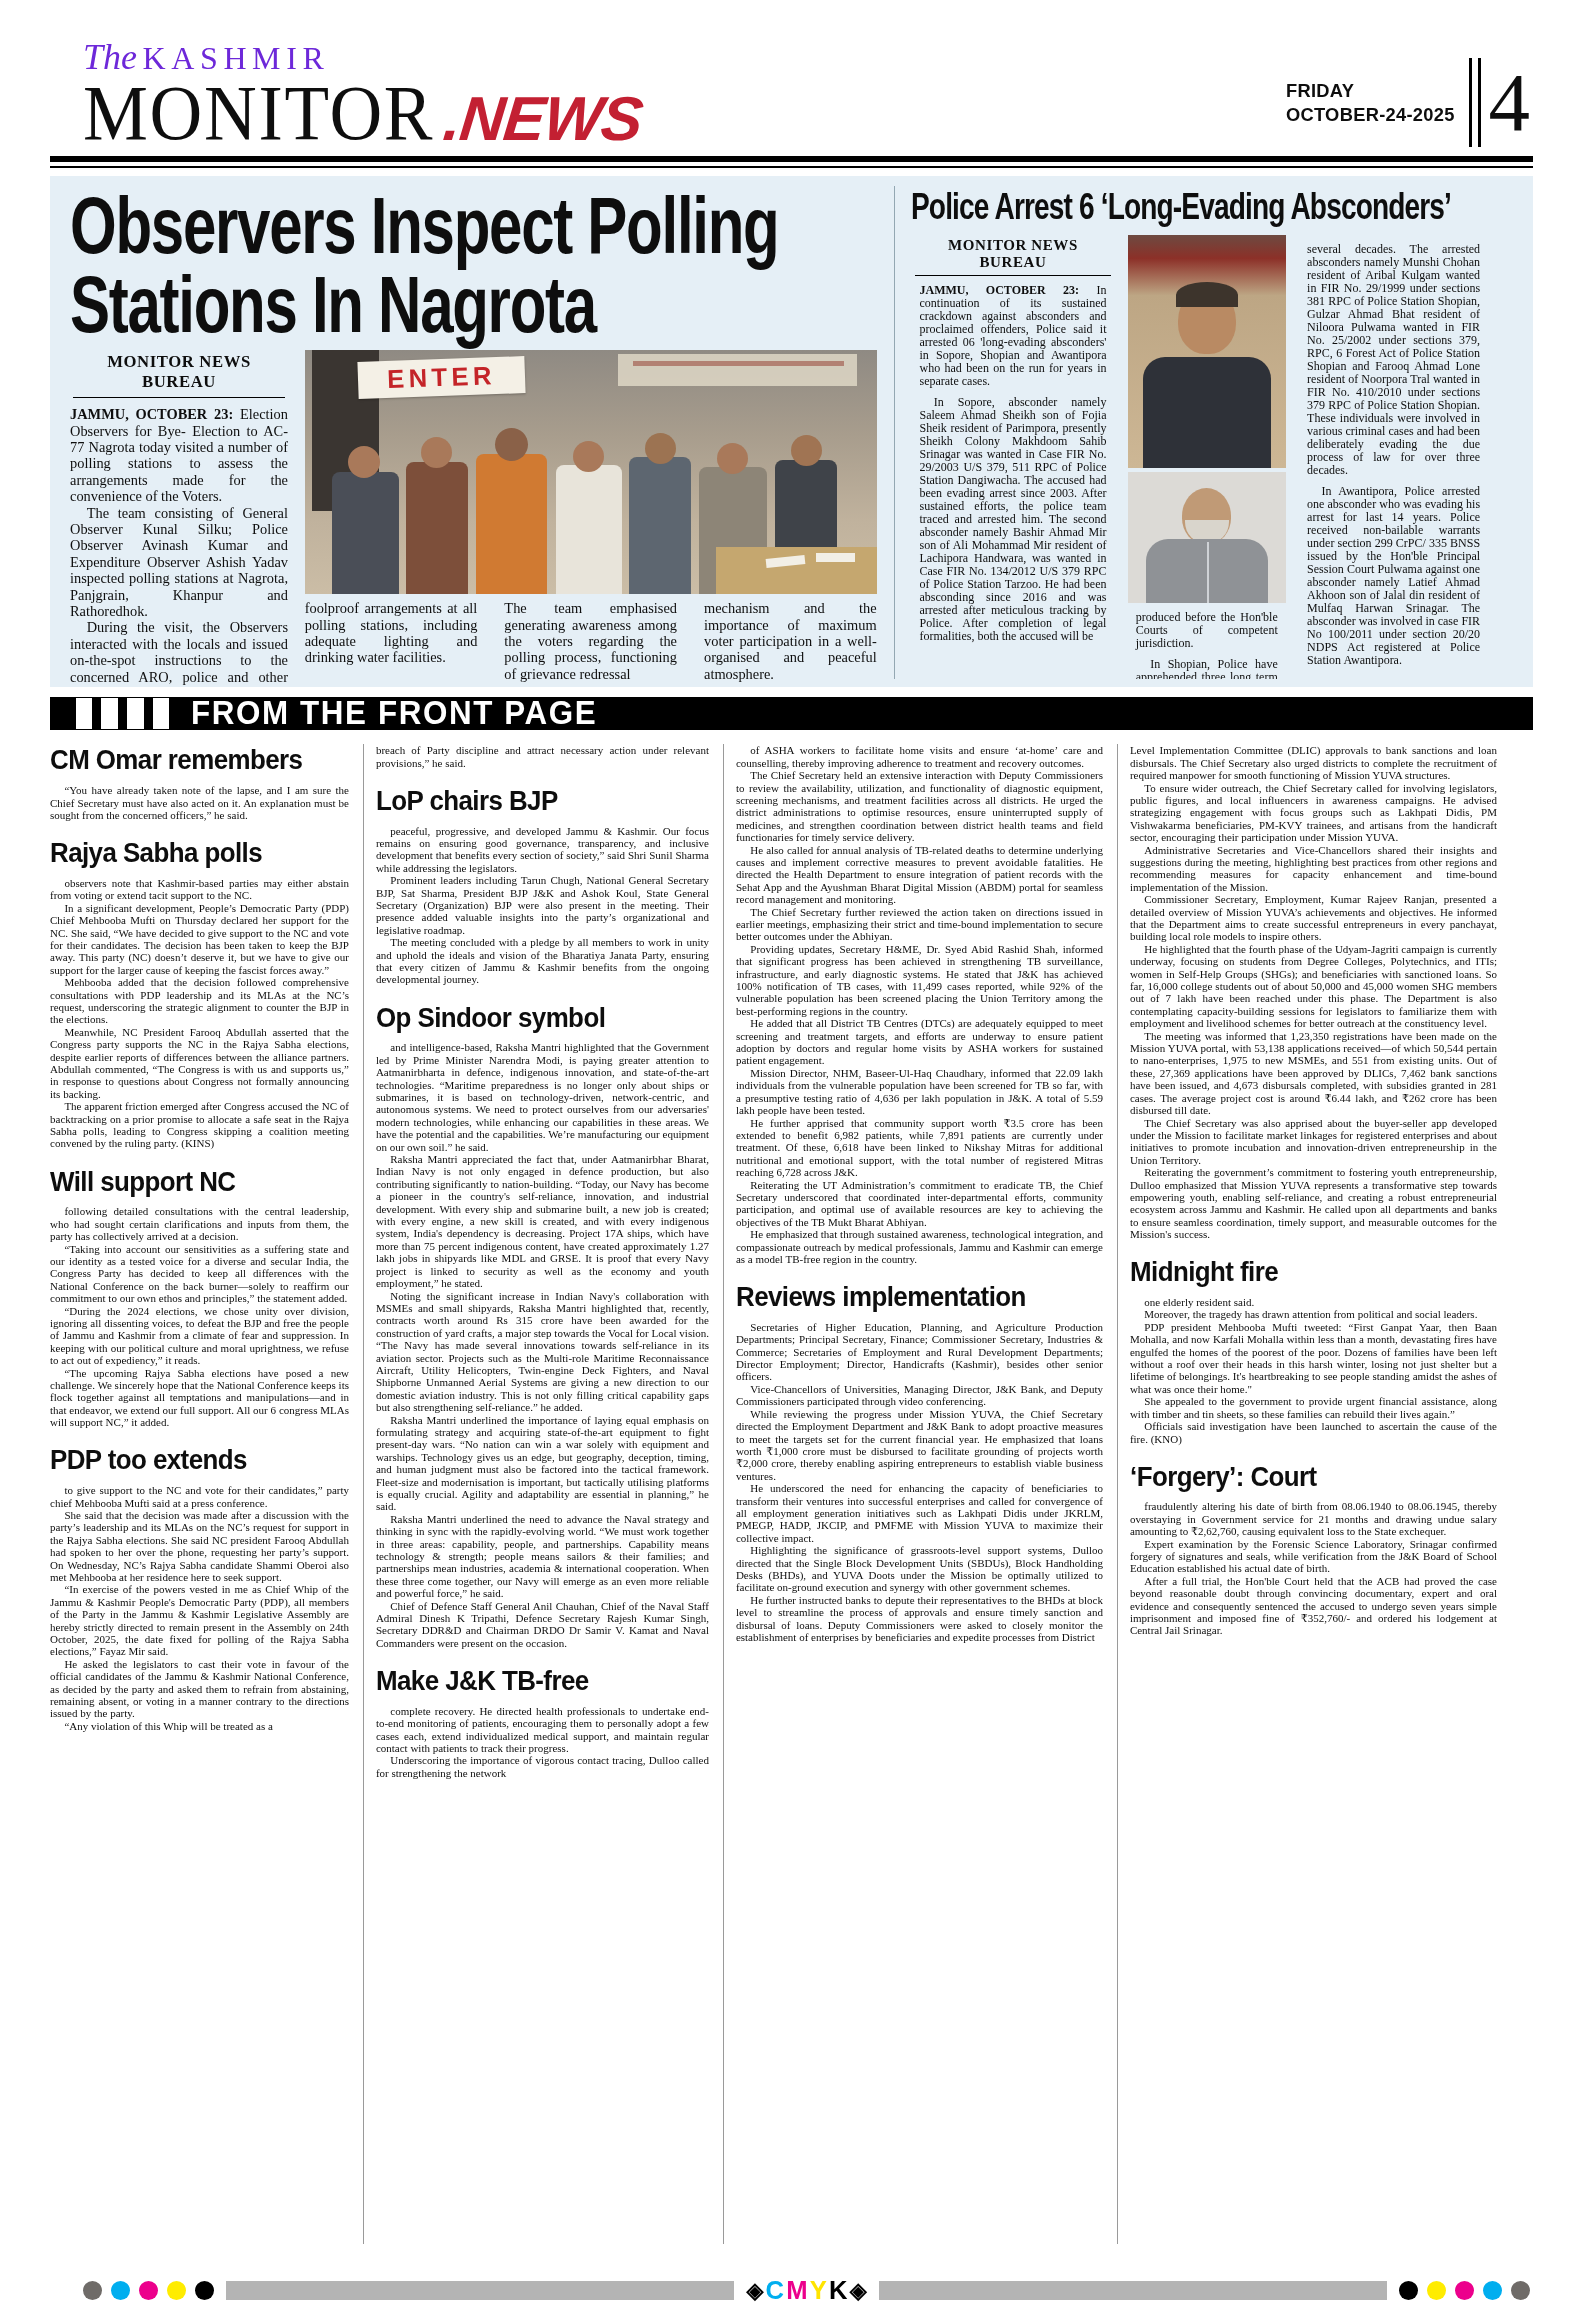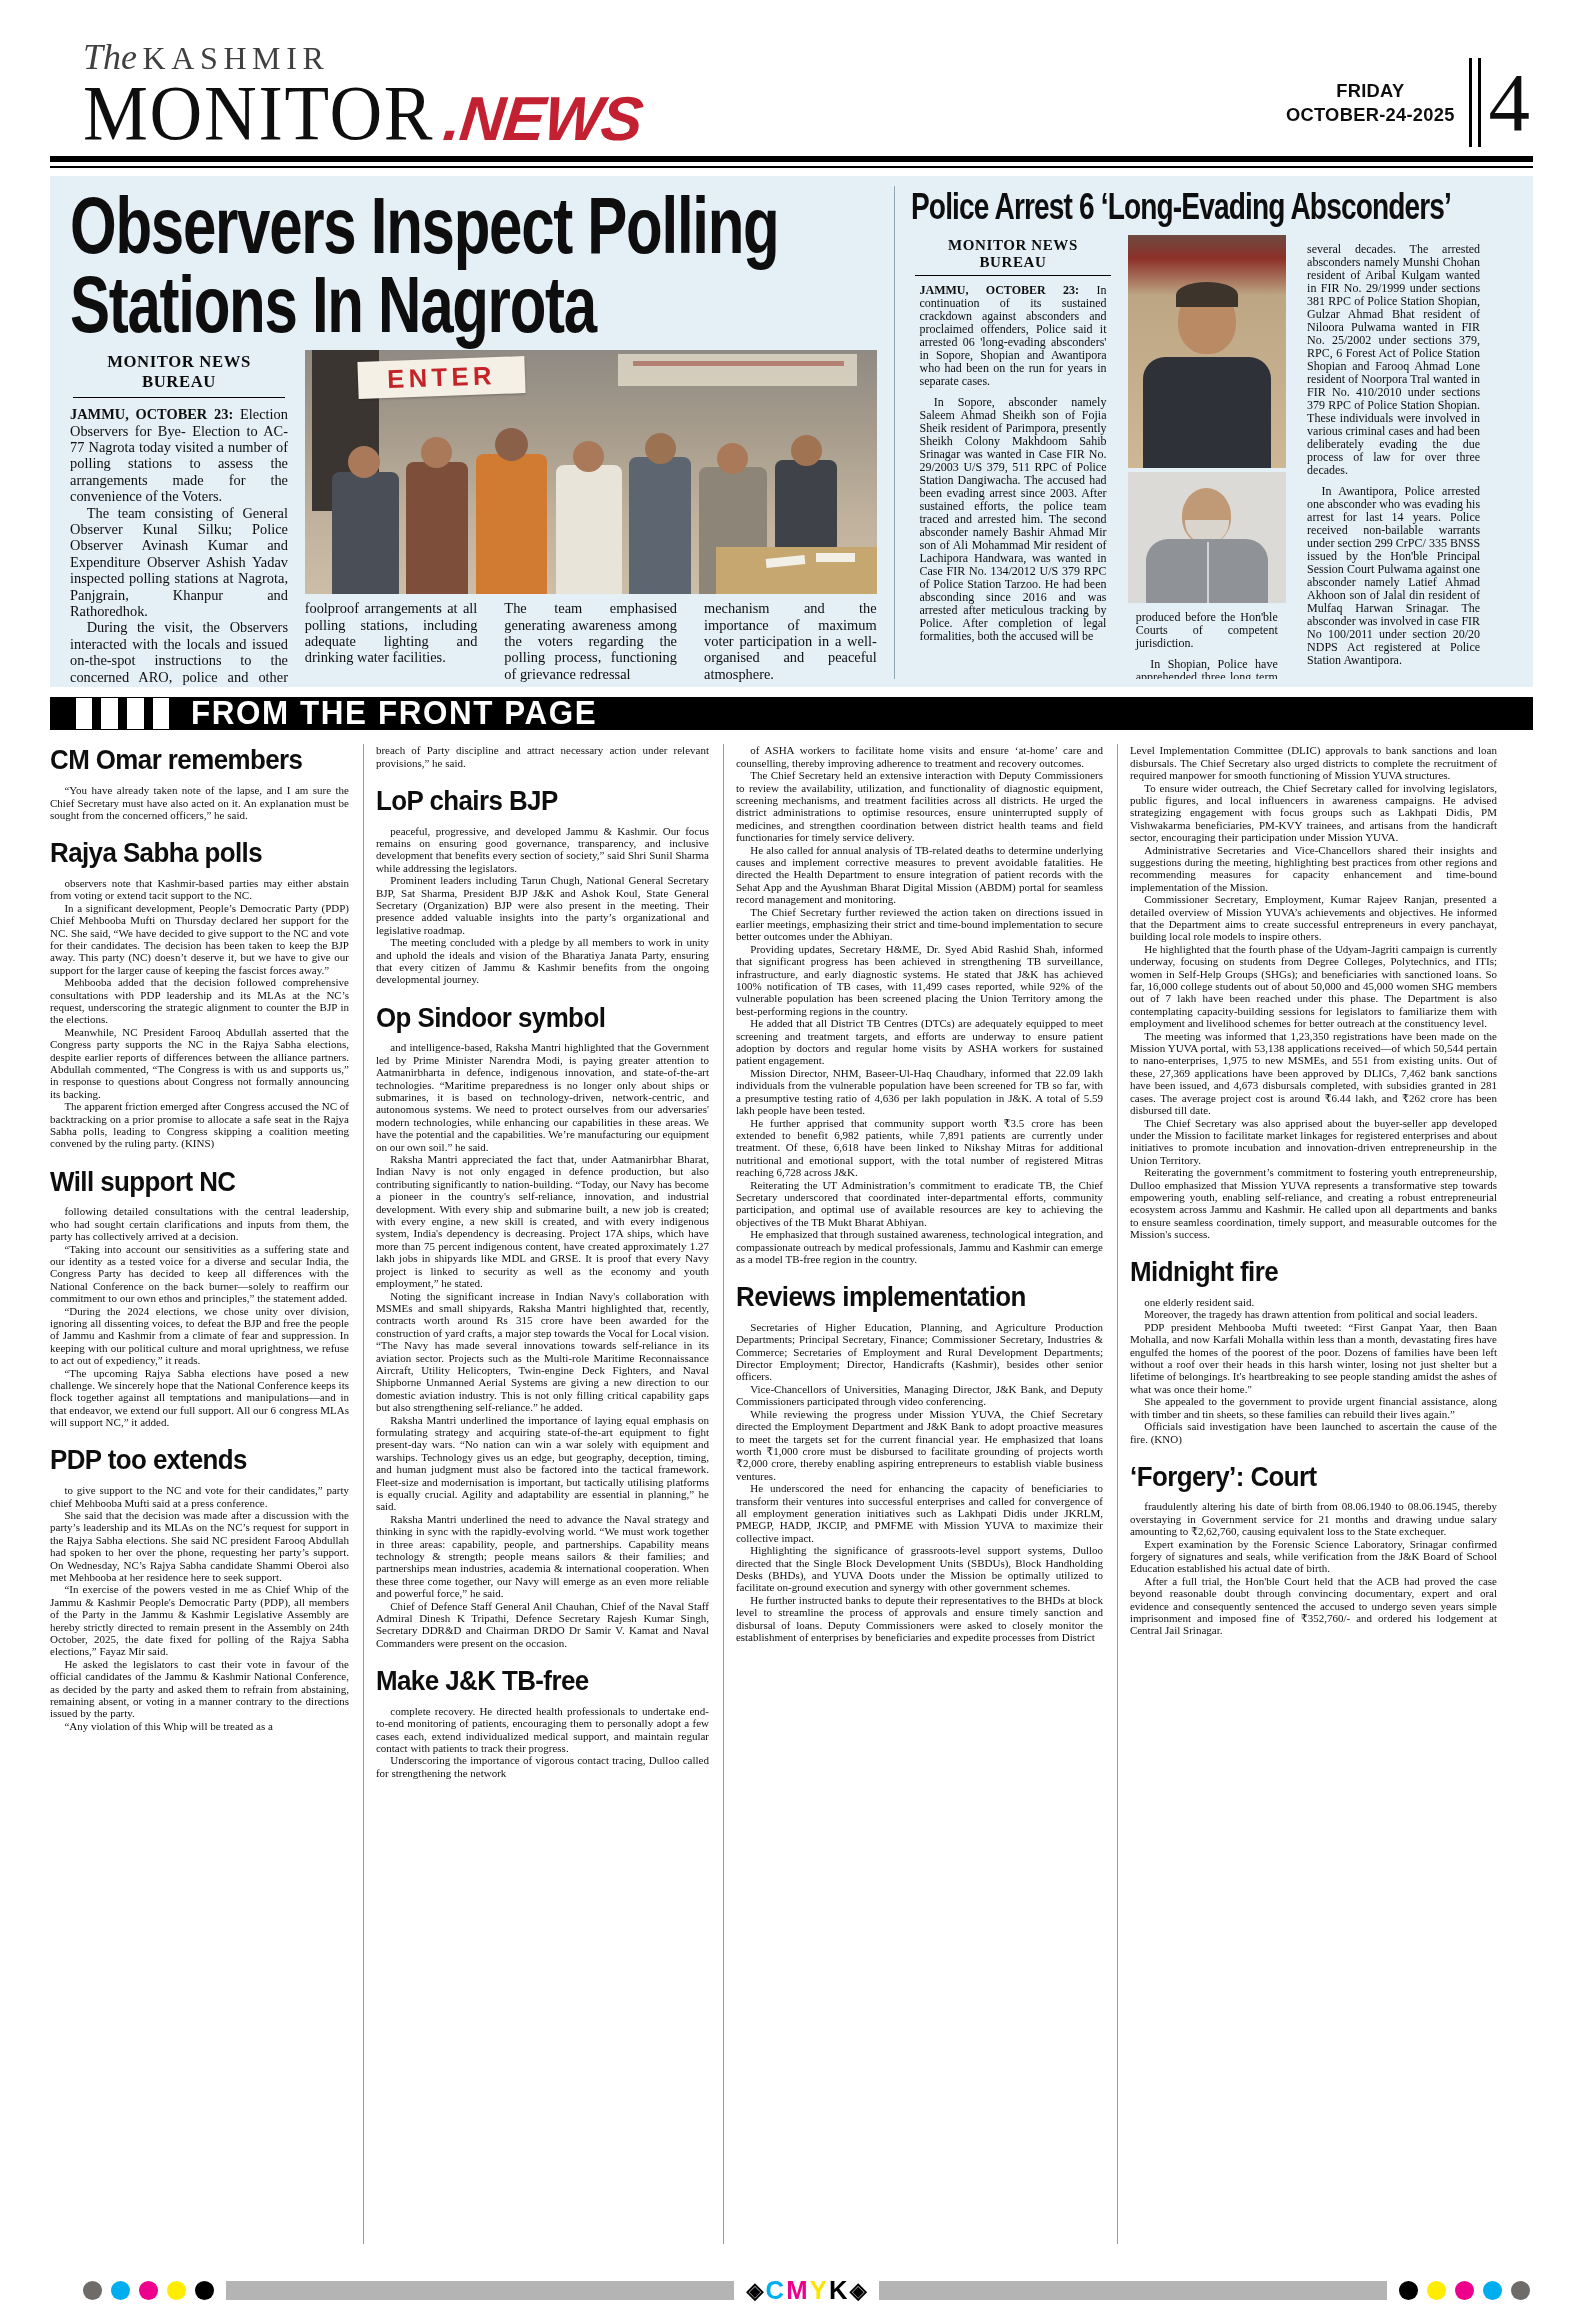--- a/index.html
+++ b/index.html
@@ -1,27 +1,27 @@
 <!DOCTYPE html>
 <html lang="en" style="font-size:9px"><head>
 <meta charset="utf-8">
 <style>
   html,body{margin:0;padding:0;background:#fff;}
   .page{position:relative;width:1583px;height:2319px;background:#fff;overflow:hidden;
         font-family:"Liberation Serif","DejaVu Serif",serif;color:#0e0e0e;}
   
   .masthead{display:flex;justify-content:space-between;align-items:flex-end;padding:36px 53px 5.6px 83px;}
-  .logo-top{font-size:32px;letter-spacing:5.6px;color:#404040;}
+  .logo-top{font-size:32px;letter-spacing:5.6px;color:#6d28d9;}
   .logo-top .the{font-style:italic;font-size:36px;letter-spacing:0;margin-right:5.6px;}
   .logo-main{line-height:.95;margin-top:3.3px;white-space:nowrap;}
   .monitor{font-size:73px;letter-spacing:1.7px;display:inline-block;transform:scaleY(1.08);transform-origin:left bottom;}
   .news{display:inline-block;font-family:"Liberation Sans",sans-serif;font-weight:bold;font-style:italic;
         font-size:62px;color:#c32032;letter-spacing:-1.1px;margin-left:10px;transform:skewX(-6deg);}
   .datebox{display:flex;align-items:center;gap:14.4px;padding-bottom:3.3px;}
-  .dates{text-align:center;font-family:"Liberation Sans",sans-serif;font-weight:bold;font-size:18.3px;line-height:1.28;letter-spacing:0.3px;}
+  .dates{text-align:left;font-family:"Liberation Sans",sans-serif;font-weight:bold;font-size:18.3px;line-height:1.28;letter-spacing:0.3px;}
   .pageno{display:flex;align-items:center;}
   .pagebars{width:5.6px;height:89px;border-left:3.9px solid #000;border-right:3.9px solid #000;margin-right:7.8px;}
   .pnum{font-size:83px;line-height:.95;font-family:"Liberation Serif",serif;}
   .rule-double{margin:0 50px;border-top:6.1px solid #000;}
   .rule-double:after{content:"";display:block;border-top:2.2px solid #000;margin-top:3.9px;}
   
   .lead-wrap{margin:7.8px 50px 0;background:#e5eff6;height:511px;box-sizing:border-box;
              padding:10px 20px 7.8px;display:flex;gap:16.7px;overflow:hidden;}
   .lead-left{width:807px;flex:none;}
   .lead-divider{width:1.1px;background:#93a7b2;flex:none;}

